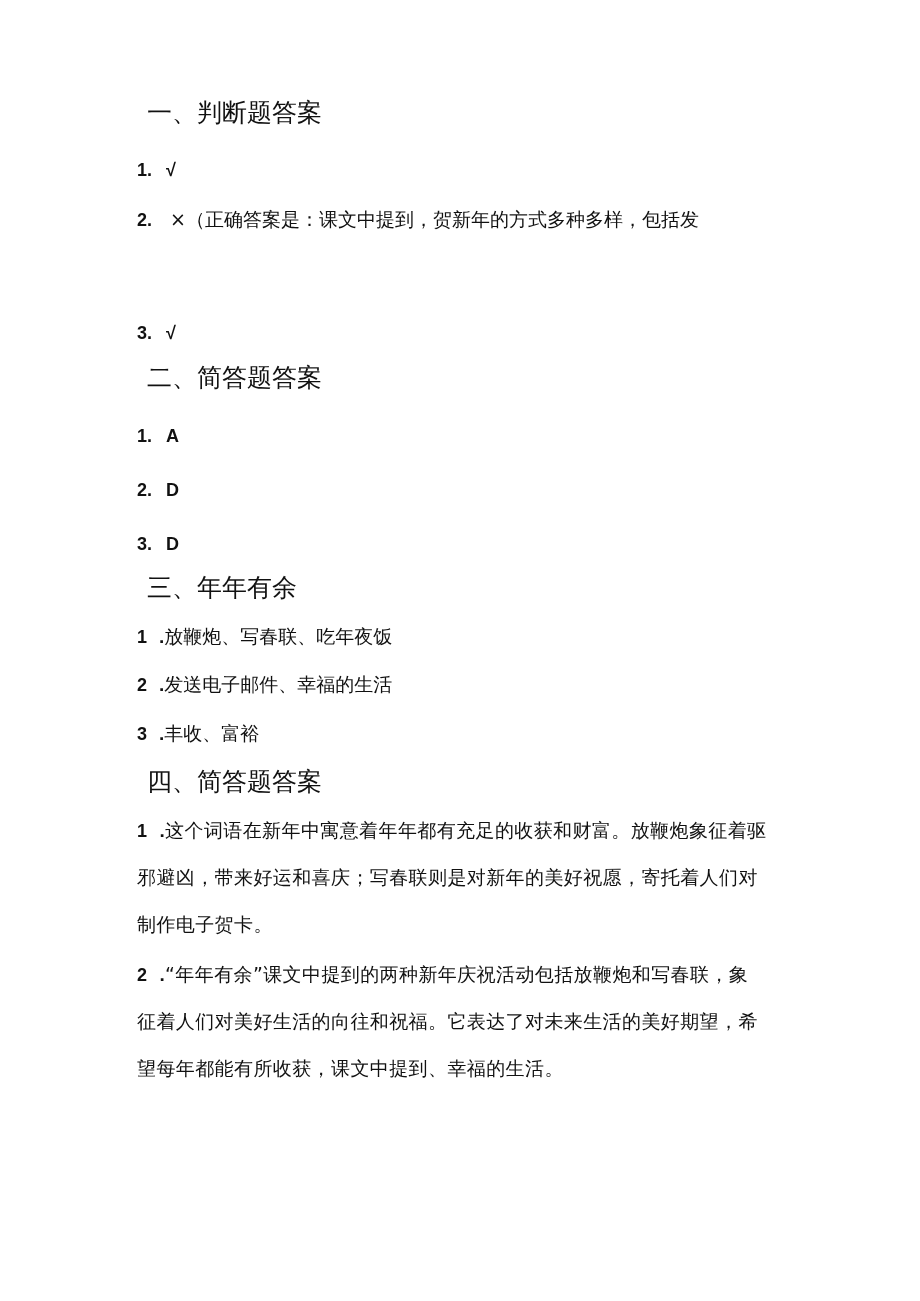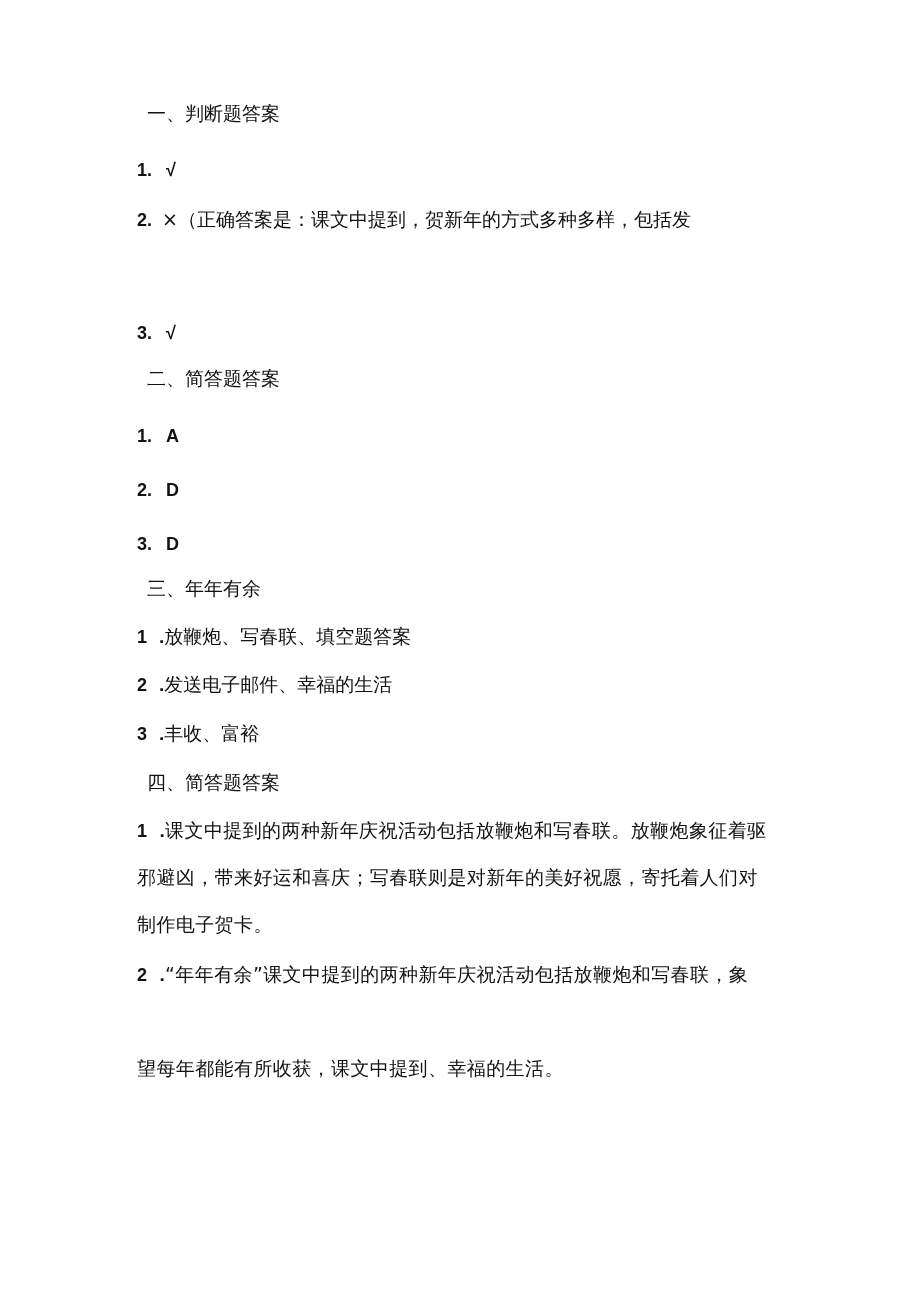--- a/index.html
+++ b/index.html
@@ -3,40 +3,40 @@
   <meta charset="utf-8">
   <style>
     html, body { margin: 0; padding: 0; background: #ffffff; }
     body {
       width: 920px; height: 1301px; position: relative; overflow: hidden;
       font-family: "DejaVu Sans", "Liberation Sans", sans-serif;
       color: #111111;
     }
     .page { position: absolute; left: 0; top: 0; width: 920px; height: 1301px; }
     .line { position: absolute; left: 137px; font-size: 19px; line-height: 24px; white-space: nowrap; }
-    .heading { left: 147px; font-size: 19px; }
+    .heading { left: 147px; font-size: 25px; }
     .num { font-family: "Liberation Sans", "DejaVu Sans", sans-serif; font-weight: bold; font-size: 18px; }
     .ans-bold { font-family: "Liberation Sans", "DejaVu Sans", sans-serif; font-weight: bold; font-size: 18px; margin-left: 14px; }
     .ans-text { margin-left: 12px; }
     .dot { font-family: "Liberation Sans", sans-serif; font-weight: bold; }
     .para { font-size: 19px; letter-spacing: 0.4px; }
   </style>
 </head>
 <body>
 
 <div class="page">
 
   <div class="line heading" style="top:101px">一、判断题答案</div>
 
   <div class="line" style="top:157px">
     <span class="num">1.</span><span class="ans-bold">√</span>
   </div>
 
   <div class="line" style="top:207px">
-    <span class="num">2.</span><span class="ans-text" style="margin-left:10px">×（正确答案是：课文中提到，贺新年的方式多种多样，包括发</span>
+    <span class="num">2.</span><span class="ans-text" style="margin-left:18px">×（正确答案是：课文中提到，贺新年的方式多种多样，包括发</span>
   </div>
 
   <div class="line" style="top:320px">
     <span class="num">3.</span><span class="ans-bold">√</span>
   </div>
 
   <div class="line heading" style="top:366px">二、简答题答案</div>
 
   <div class="line" style="top:423px">
     <span class="num">1.</span><span class="ans-bold">A</span>
@@ -44,35 +44,36 @@
   <div class="line" style="top:477px">
     <span class="num">2.</span><span class="ans-bold">D</span>
   </div>
   <div class="line" style="top:531px">
     <span class="num">3.</span><span class="ans-bold">D</span>
   </div>
 
   <div class="line heading" style="top:576px">三、年年有余</div>
 
   <div class="line" style="top:624px">
-    <span class="num">1</span><span class="dot" style="margin-left:12px">.</span><span>放鞭炮、写春联、填空题答案</span>
+    <span class="num">1</span><span class="dot" style="margin-left:12px">.</span><span>放鞭炮、写春联、吃年夜饭</span>
   </div>
   <div class="line" style="top:672px">
     <span class="num">2</span><span class="dot" style="margin-left:12px">.</span><span>发送电子邮件、幸福的生活</span>
   </div>
   <div class="line" style="top:721px">
     <span class="num">3</span><span class="dot" style="margin-left:12px">.</span><span>丰收、富裕</span>
   </div>
 
   <div class="line heading" style="top:770px">四、简答题答案</div>
 
   <div class="line para" style="top:818px">
-    <span class="num">1</span><span class="dot" style="margin-left:12px">.</span><span>课文中提到的两种新年庆祝活动包括放鞭炮和写春联。放鞭炮象征着驱</span>
+    <span class="num">1</span><span class="dot" style="margin-left:12px">.</span><span>这个词语在新年中寓意着年年都有充足的收获和财富。放鞭炮象征着驱</span>
   </div>
   <div class="line para" style="top:865px">邪避凶，带来好运和喜庆；写春联则是对新年的美好祝愿，寄托着人们对</div>
   <div class="line para" style="top:912px">制作电子贺卡。</div>
 
   <div class="line para" style="top:962px">
     <span class="num">2</span><span class="dot" style="margin-left:12px">.</span><span>“年年有余”课文中提到的两种新年庆祝活动包括放鞭炮和写春联，象</span>
   </div>
+  <div class="line para" style="top:1009px">征着人们对美好生活的向往和祝福。它表达了对未来生活的美好期望，希</div>
   <div class="line para" style="top:1056px">望每年都能有所收获，课文中提到、幸福的生活。</div>
 
 </div>
 
 </body></html>

